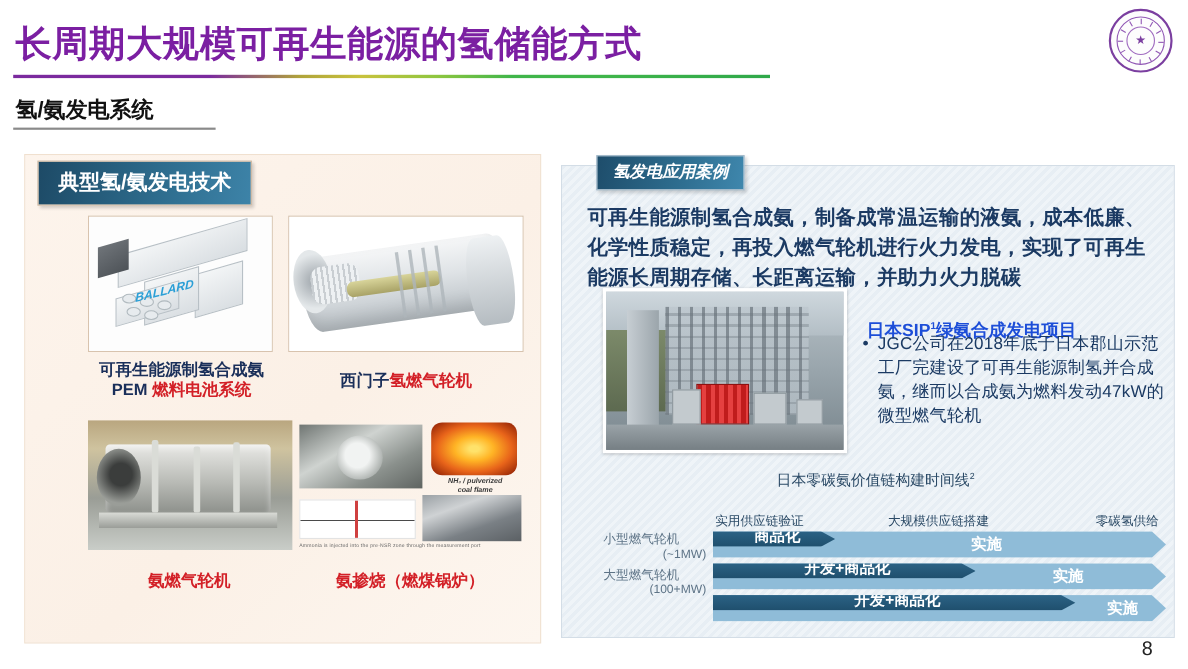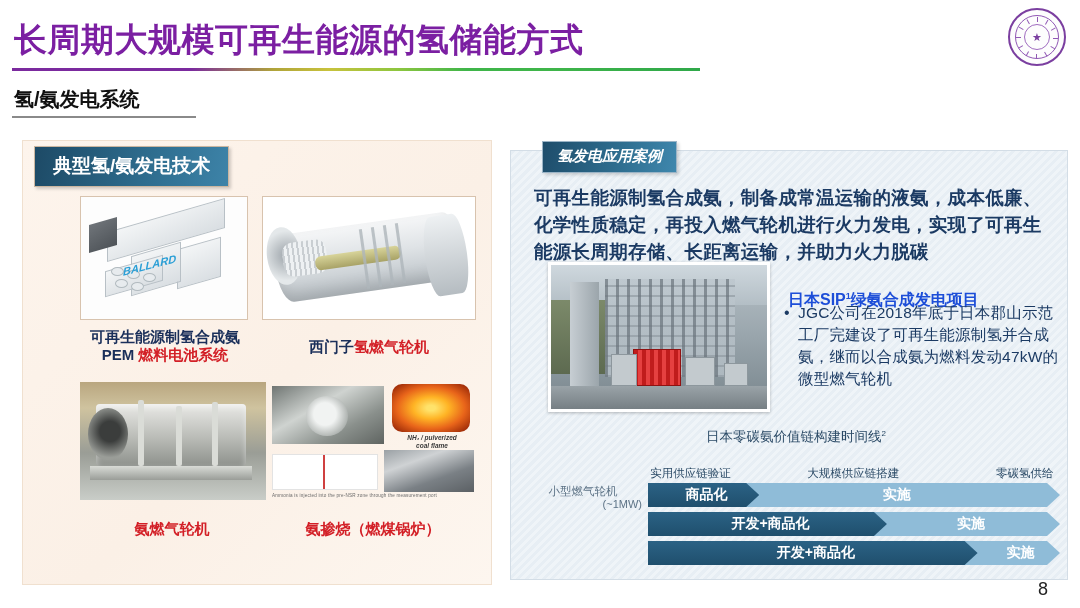--- a/index.html
+++ b/index.html
@@ -319,24 +319,24 @@
   .tl-rl .sm { font-size:11px;text-align:right; }
 
   .tl-bars { position:absolute; left:648px; top:483px; width:412px; height:86px; }
   .tl-row { position:absolute; left:0; width:412px; height:24px; }
   .tl-light {
     position:absolute; top:0; height:24px;
     background:#8fbcd8;
     clip-path: polygon(0 0, calc(100% - 13px) 0, 100% 50%, calc(100% - 13px) 100%, 0 100%);
   }
   .tl-dark {
-    position:absolute; left:0; top:0; height:24px;
+    position:absolute; left:0; top:0; height:14px;
     background: linear-gradient(180deg,#2b6285 0%,#1f4f6d 100%);
     clip-path: polygon(0 0, calc(100% - 13px) 0, 100% 50%, calc(100% - 13px) 100%, 0 100%);
-    display:flex; align-items:center; justify-content:center;padding-left:16px;
+    display:flex; align-items:flex-end; justify-content:center;padding-left:16px;
   }
   .tl-dark span { color:#fff; font-size:14px; font-weight:bold; padding-right:10px; }
   .tl-light span {
     position:absolute; top:50%; transform:translateY(-50%);
     color:#ffffff; font-size:14px; font-weight:bold; white-space:nowrap;
   }
 
   
   .pageno {
     position:absolute; right:32px; bottom:8px;
@@ -473,20 +473,24 @@
 <div class="tl-subs">
     <div class="tl-sub" style="left: 16%;">实用供应链验证</div>
     <div class="tl-sub" style="left: 53%;">大规模供应链搭建</div>
     <div class="tl-sub" style="left: 92%;">零碳氢供给</div>
   </div>
 
 <div class="tl-rowlabels">
     <div class="tl-rl">
       <div>小型燃气轮机</div>
       <div class="sm">(~1MW)</div>
+    </div>
+    <div class="tl-rl">
+      <div>大型燃气轮机</div>
+      <div class="sm">(100+MW)</div>
     </div>
   </div>
 <div class="tl-bars">
     <div class="tl-row" style="top: 0px;">
       <div class="tl-light" style="left: 0px; width: 100%; background: rgb(143, 188, 216);">
         <span style="left: 57%;">实施</span>
       </div>
       <div class="tl-dark" style="width: 27%;">
         <span>商品化</span>
       </div>

